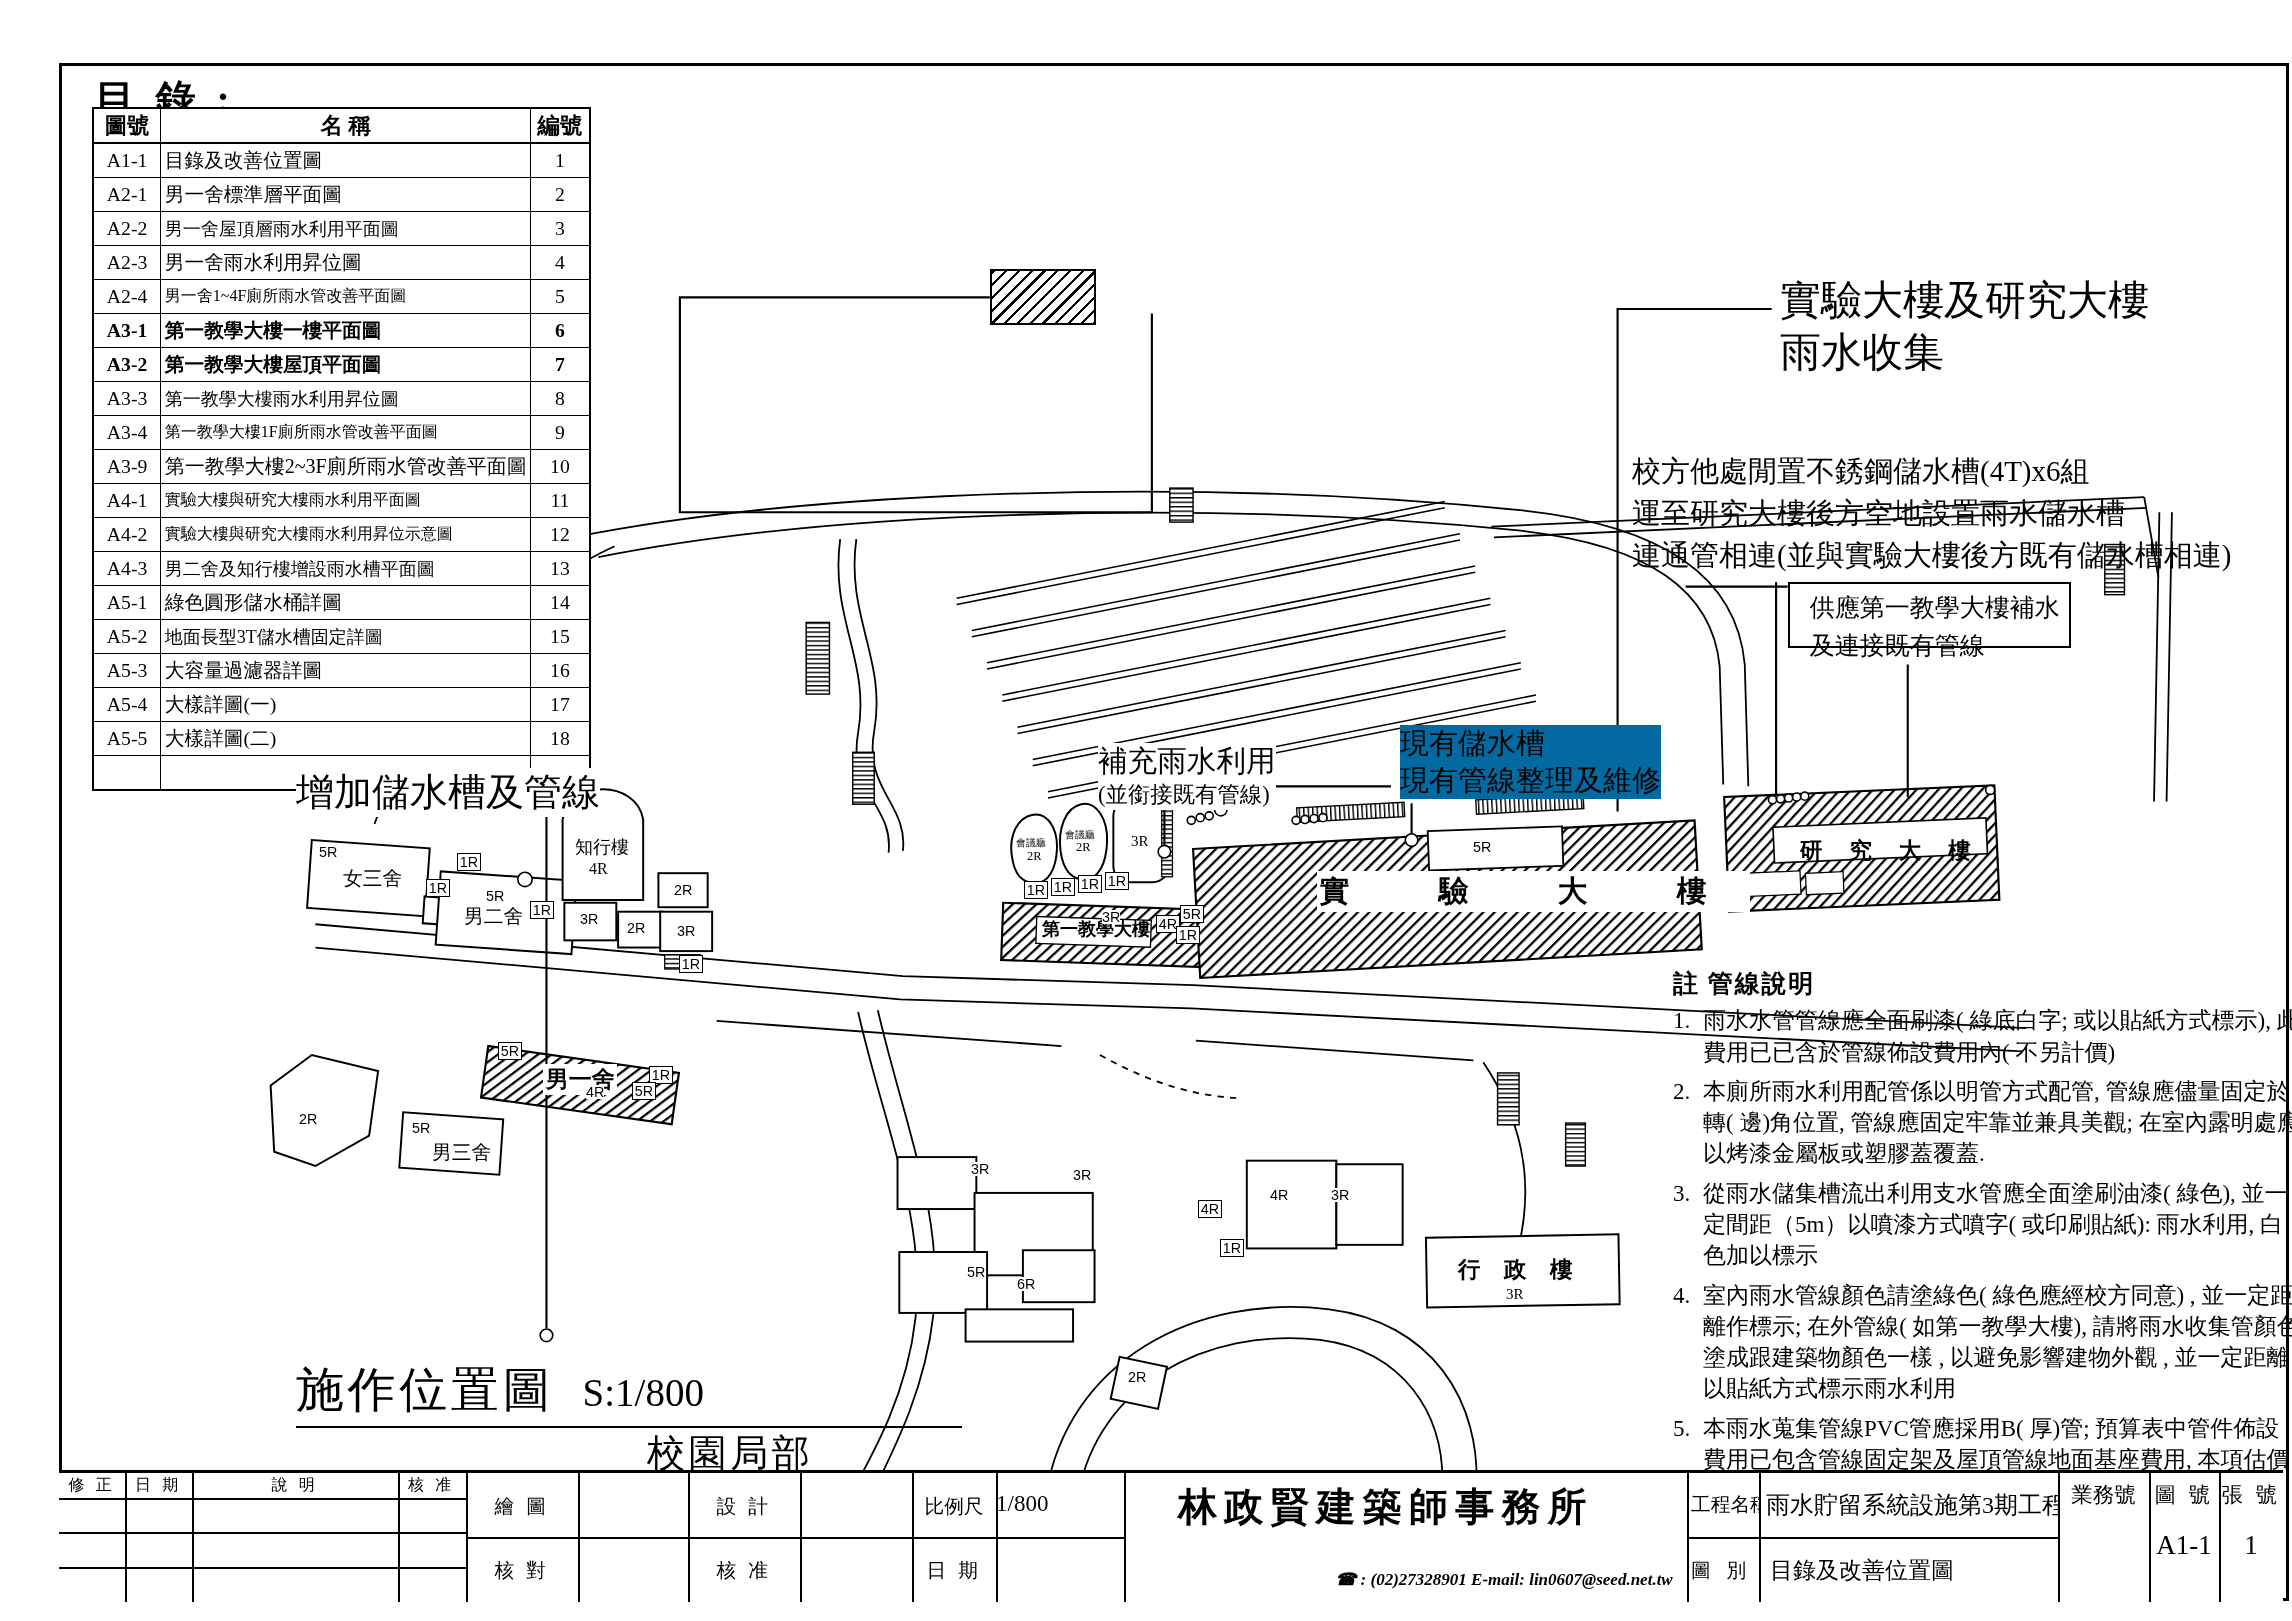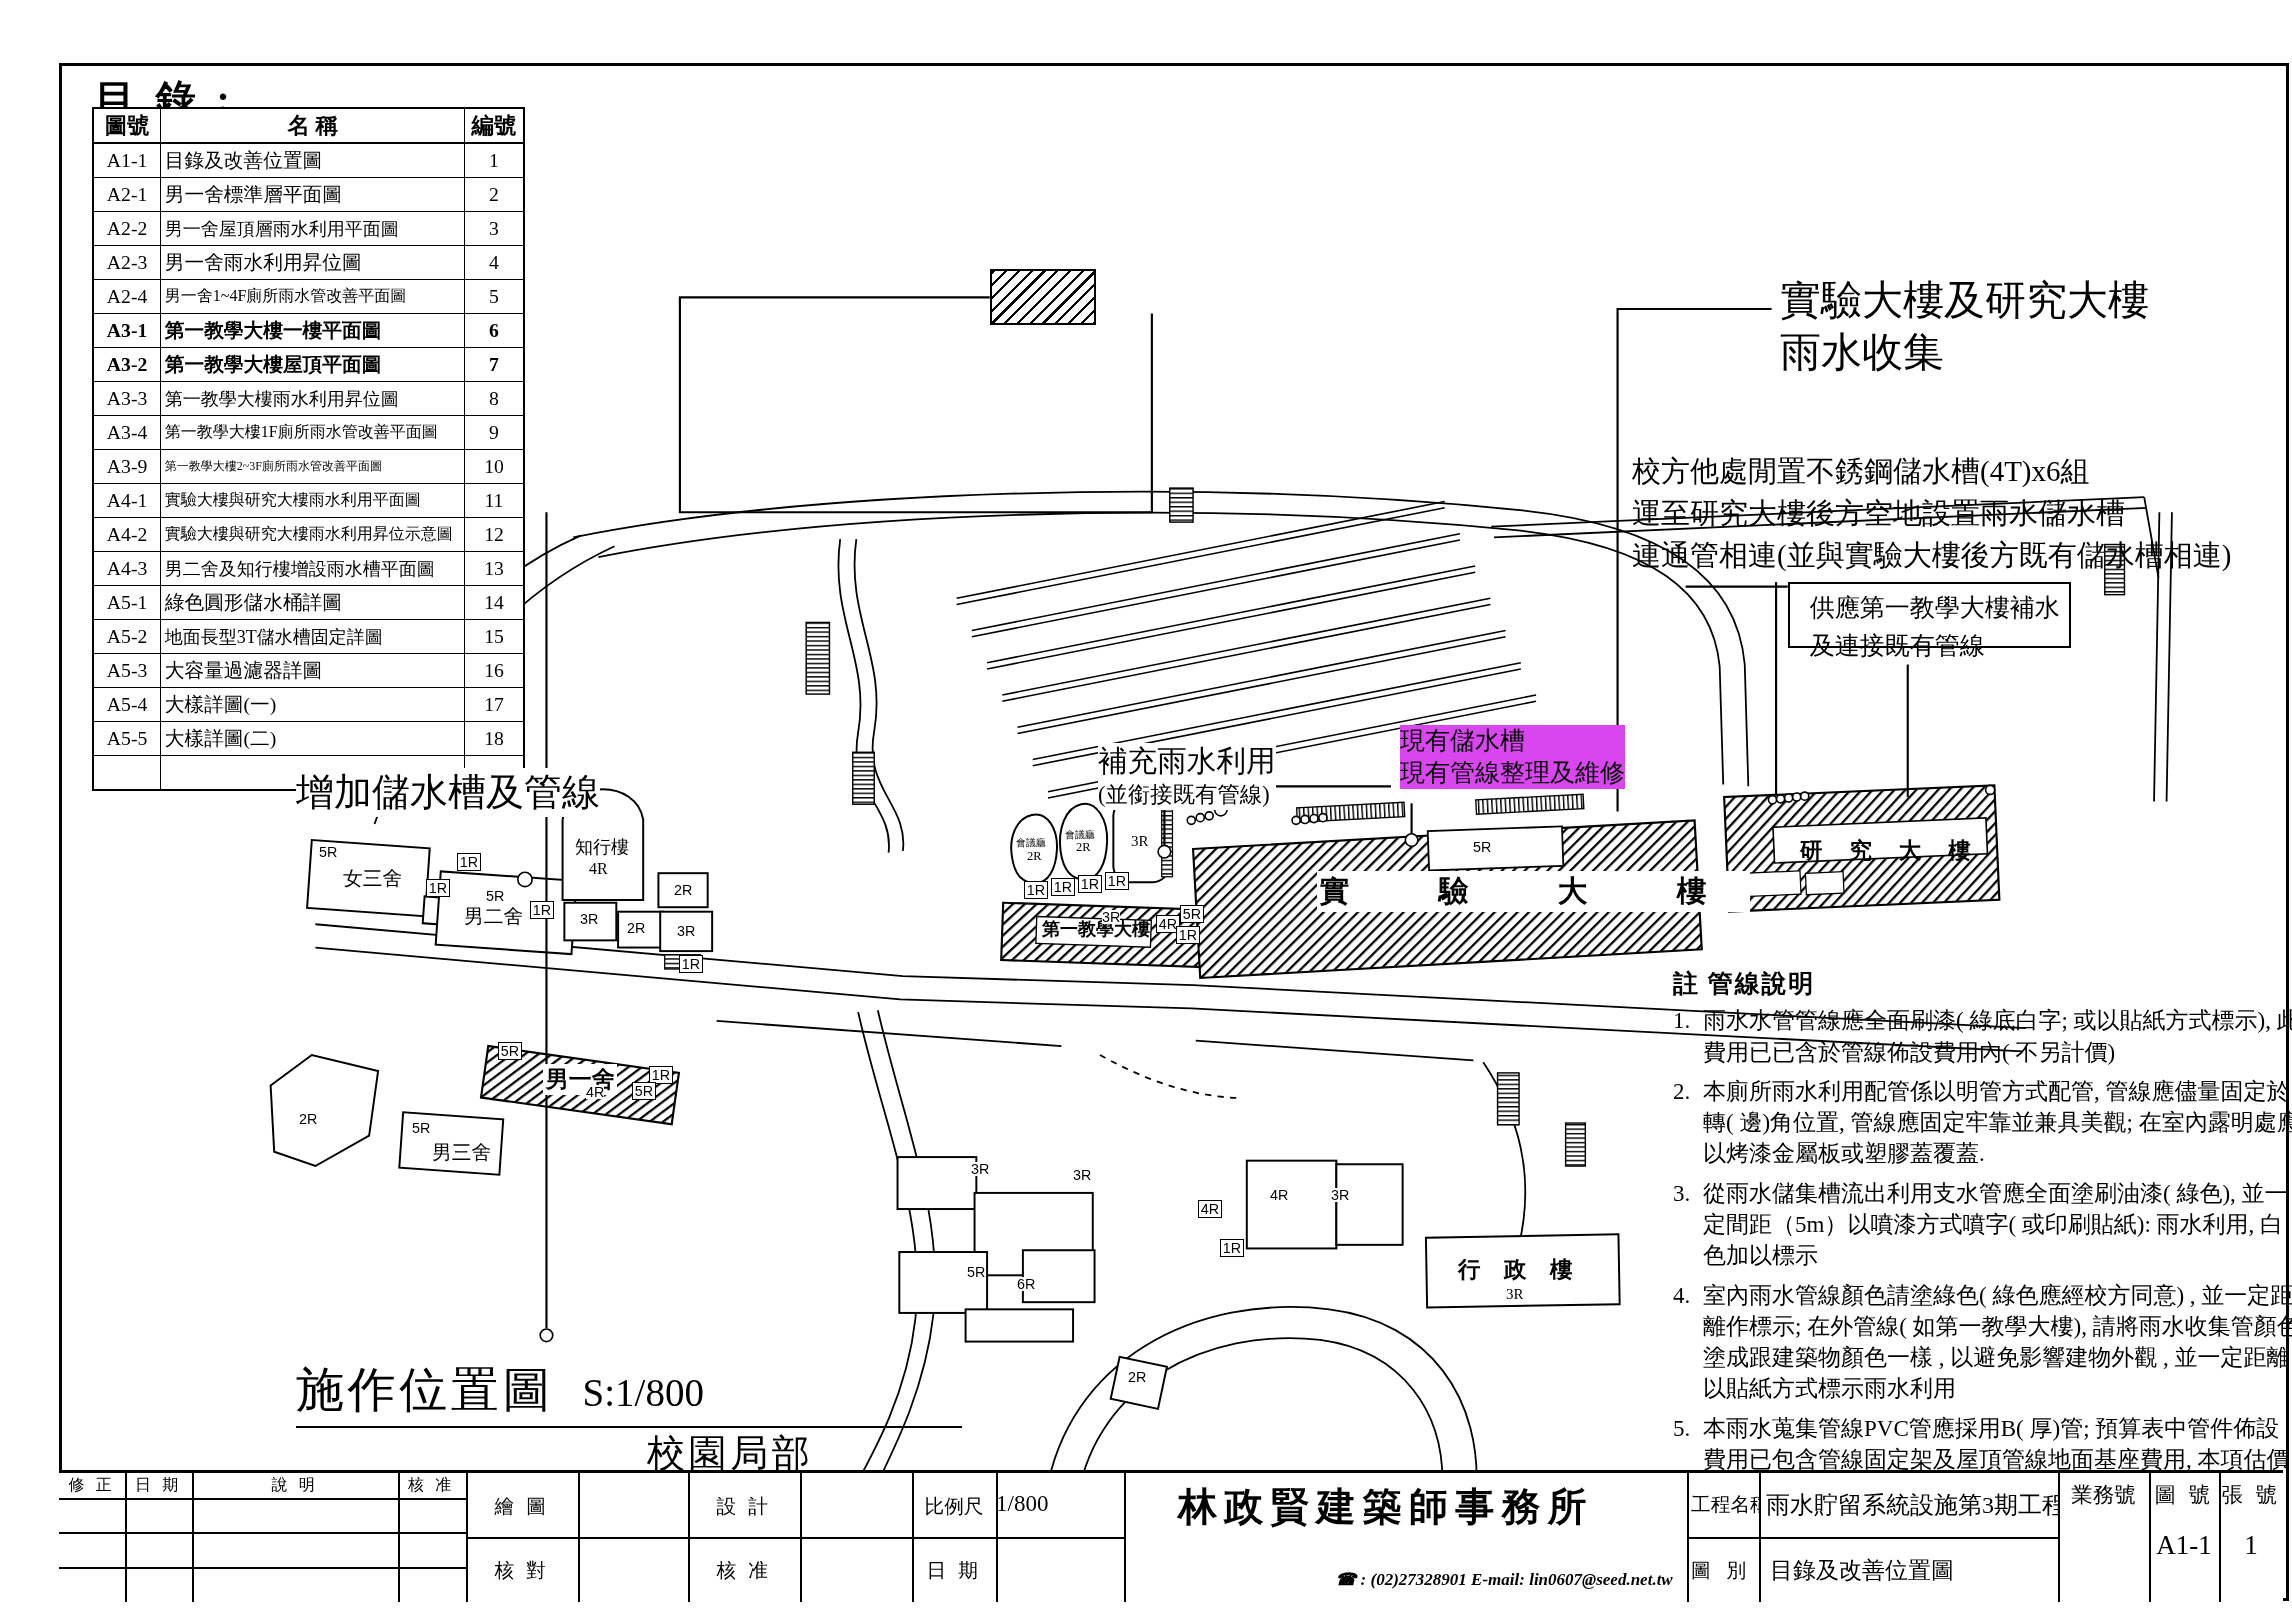--- a/index.html
+++ b/index.html
@@ -22,21 +22,21 @@
 
   
   .ann{position:absolute;line-height:1.28;white-space:nowrap;}
   .legend-swatch{position:absolute;left:990px;top:269px;width:102px;height:52px;border:2.7px solid #000;
      background:repeating-linear-gradient(135deg,#000 0 2.3px,#fff 2.3px 9px);}
   .a-legend{left:1111px;top:260px;font-size:41px;}
   .a-lab{left:1780px;top:274px;font-size:41px;}
   .a-idle{left:1632px;top:450px;font-size:29px;line-height:1.45;}
   .a-supply{left:1788px;top:582px;width:283px;height:66px;border:2.7px solid #000;font-size:25px;
             line-height:1.5;padding:5.4px 0 0 19.7px;box-sizing:border-box;background:#fff;}
-  .a-exist{left:1400px;top:725px;font-size:25px;background:#d946ef;}
+  .a-exist{left:1400px;top:725px;font-size:29px;background:#0369a1;}
   .a-supp{left:1098px;top:743px;font-size:29.6px;background:#fff;}
   .a-supp .sub{font-size:22.4px;}
   .a-add{left:296px;top:768px;font-size:38px;background:#fff;}
 
   
   .notes{position:absolute;left:1673px;top:967px;width:627px;}
   .notes-title{font-size:25px;font-weight:bold;margin-bottom:5.4px;letter-spacing:1.8px;}
   .note-item{display:flex;font-size:23px;line-height:1.36;margin-bottom:8px;}
   .note-num{width:30px;flex:0 0 30px;}
   .note-text{flex:1;}
@@ -329,21 +329,21 @@
           <td class="c-name" style="font-size: 18px;">第一教學大樓雨水利用昇位圖</td>
           <td class="c-num">8</td>
         </tr>
         <tr>
           <td class="c-code">A3-4</td>
           <td class="c-name" style="font-size: 16px;">第一教學大樓1F廁所雨水管改善平面圖</td>
           <td class="c-num">9</td>
         </tr>
         <tr>
           <td class="c-code">A3-9</td>
-          <td class="c-name" style="font-size: 12px;">第一教學大樓2~3F廁所雨水管改善平面圖</td>
+          <td class="c-name" style="font-size: 20px;">第一教學大樓2~3F廁所雨水管改善平面圖</td>
           <td class="c-num">10</td>
         </tr>
         <tr>
           <td class="c-code">A4-1</td>
           <td class="c-name" style="font-size: 16px;">實驗大樓與研究大樓雨水利用平面圖</td>
           <td class="c-num">11</td>
         </tr>
         <tr>
           <td class="c-code">A4-2</td>
           <td class="c-name" style="font-size: 16px;">實驗大樓與研究大樓雨水利用昇位示意圖</td>

